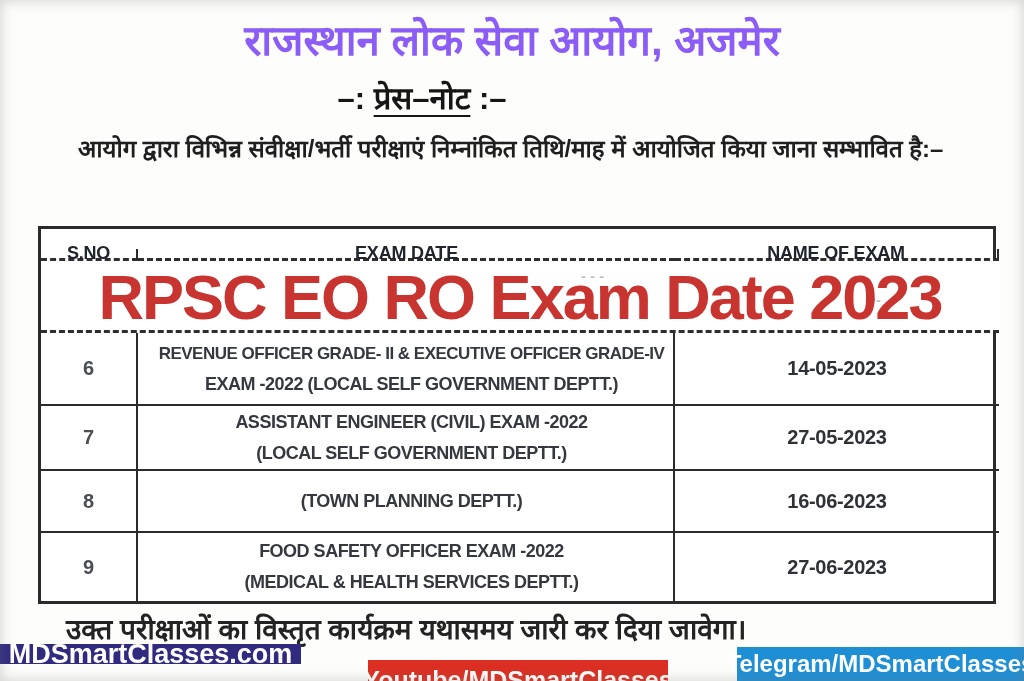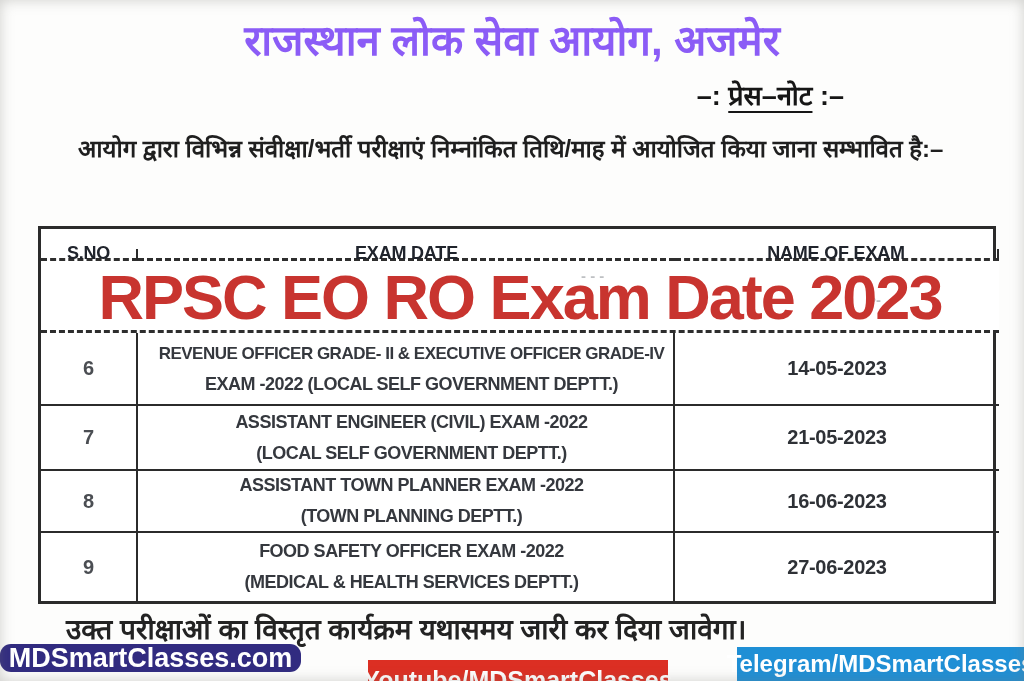--- a/index.html
+++ b/index.html
@@ -15,21 +15,21 @@
   }
 
   
   .doc-title{
     position:absolute;top:10px;left:0;width:1024px;
     text-align:center;font-size:42px;font-weight:bold;color:#8b5cf6;
     letter-spacing:0px;
   }
   .doc-subtitle{
     position:absolute;top:76px;left:0;width:844px;
-    text-align:right;font-size:27px;font-weight:bold;color:#161616;
+    text-align:center;font-size:31px;font-weight:bold;color:#161616;
   }
   .doc-subtitle .ul{text-decoration:underline;text-underline-offset:6px;text-decoration-thickness:2px;}
   .doc-intro{
     position:absolute;top:128px;left:10px;width:1002px;
     font-size:24px;line-height:41px;color:#1f1f1f;
     text-align:justify;text-indent:68px;font-weight:600;
   }
 
   
   .exam-table{
@@ -79,21 +79,21 @@
   
   .footer-note{
     position:absolute;left:66px;top:609px;width:930px;z-index:1;
     font-size:28px;font-weight:600;color:#232323;white-space:nowrap;
   }
   .banner{
     position:absolute;z-index:10;color:#fff;font-weight:bold;
     display:flex;align-items:center;justify-content:center;
     white-space:nowrap;
   }
-  .banner-navy{left:0;top:644px;width:301px;height:28px;font-size:27px;border-radius:11px;}
+  .banner-navy{left:0;top:644px;width:301px;height:20px;font-size:27px;}
   .banner-red{left:368px;top:640px;width:300px;height:41px;font-size:25px;}
   .banner-blue{left:737px;top:647px;width:287px;height:34px;font-size:24px;}
 </style>
 </head>
 <body>
 
 <div class="page-vignette"></div>
 
 <div class="doc-title">राजस्थान लोक सेवा आयोग, अजमेर</div>
 
@@ -120,25 +120,24 @@
     <span style="font-size:17px;">REVENUE OFFICER GRADE- II &amp; EXECUTIVE OFFICER GRADE-IV</span>
     <span>EXAM -2022  (LOCAL SELF GOVERNMENT DEPTT.)</span>
   </div>
   <div class="cell date-cell row-bottom">14-05-2023</div>
 
   <div class="cell sno-cell v-sep row-bottom">7</div>
   <div class="cell name-cell v-sep row-bottom">
     <span>ASSISTANT ENGINEER (CIVIL) EXAM -2022</span>
     <span>(LOCAL SELF GOVERNMENT DEPTT.)</span>
   </div>
-  <div class="cell date-cell row-bottom">21-05-2023</div>
+  <div class="cell date-cell row-bottom">27-05-2023</div>
 
   <div class="cell sno-cell v-sep row-bottom">8</div>
   <div class="cell name-cell v-sep row-bottom">
-    <span>ASSISTANT TOWN PLANNER EXAM -2022</span>
     <span>(TOWN PLANNING DEPTT.)</span>
   </div>
   <div class="cell date-cell row-bottom">16-06-2023</div>
 
   <div class="cell sno-cell v-sep">9</div>
   <div class="cell name-cell v-sep">
     <span>FOOD SAFETY OFFICER EXAM -2022</span>
     <span>(MEDICAL &amp; HEALTH SERVICES DEPTT.)</span>
   </div>
   <div class="cell date-cell">27-06-2023</div>

